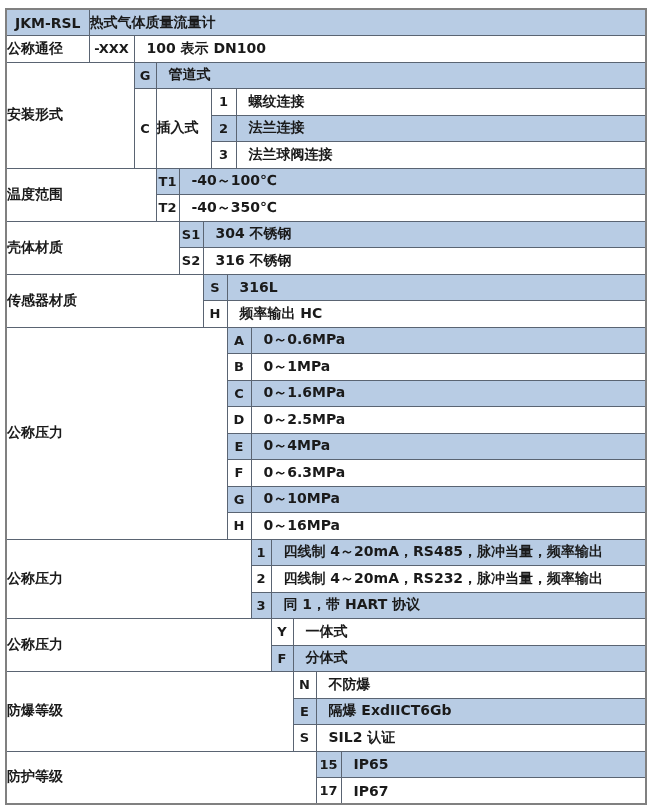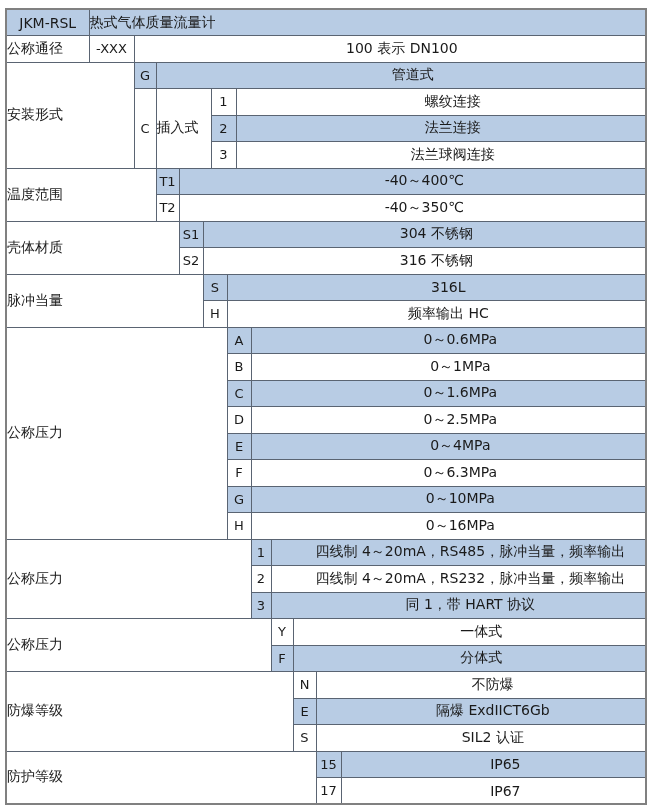--- a/index.html
+++ b/index.html
@@ -9,33 +9,34 @@
     --border-outer:#808080;
     --text:#1a1a1a;
   }
   *{margin:0;padding:0;box-sizing:border-box;}
   html,body{width:650px;height:808px;background:#ffffff;overflow:hidden;}
   body{font-family:"DejaVu Sans","Liberation Sans",sans-serif;color:var(--text);}
   table.spec{
     position:absolute;left:5px;top:8px;width:640px;height:795px;
     border-collapse:collapse;table-layout:fixed;
     border:2px solid var(--border-outer);
+    font-weight:bold;
   }
   td{
     border:1px solid var(--border-inner);
     height:26.5px;
     font-size:14px;
     vertical-align:middle;
     background:var(--row-plain);
     white-space:nowrap;
     overflow:hidden;
   }
   td.lbl{text-align:left;}
   td.code{text-align:center;font-size:13px;padding:0;}
-  td.desc{text-align:center;padding-left:24px;}
+  td.desc{text-align:left;padding-left:12px;}
   td.ttl{}
   td.blue{background:var(--row-highlight);}
   td.model{text-align:center;}
 </style>
 </head>
 <body>
 
 <table class="spec">
   <colgroup>
     <col style="width:83px">
@@ -82,39 +83,39 @@
     <td class="desc blue" colspan="6">法兰连接</td>
   </tr>
   <tr>
     <td class="code" colspan="2">3</td>
     <td class="desc" colspan="6">法兰球阀连接</td>
   </tr>
 
   <tr>
     <td class="lbl" colspan="3" rowspan="2">温度范围</td>
     <td class="code blue">T1</td>
-    <td class="desc blue" colspan="10">-40～400℃</td>
+    <td class="desc blue" colspan="10">-40～100℃</td>
   </tr>
   <tr>
     <td class="code">T2</td>
     <td class="desc" colspan="10">-40～350℃</td>
   </tr>
 
   <tr>
     <td class="lbl" colspan="4" rowspan="2">壳体材质</td>
     <td class="code blue">S1</td>
     <td class="desc blue" colspan="9">304 不锈钢</td>
   </tr>
   <tr>
     <td class="code">S2</td>
     <td class="desc" colspan="9">316 不锈钢</td>
   </tr>
 
   <tr>
-    <td class="lbl" colspan="5" rowspan="2">脉冲当量</td>
+    <td class="lbl" colspan="5" rowspan="2">传感器材质</td>
     <td class="code blue" colspan="2">S</td>
     <td class="desc blue" colspan="7">316L</td>
   </tr>
   <tr>
     <td class="code" colspan="2">H</td>
     <td class="desc" colspan="7">频率输出 HC</td>
   </tr>
 
   <tr>
     <td class="lbl" colspan="7" rowspan="8">公称压力</td>

